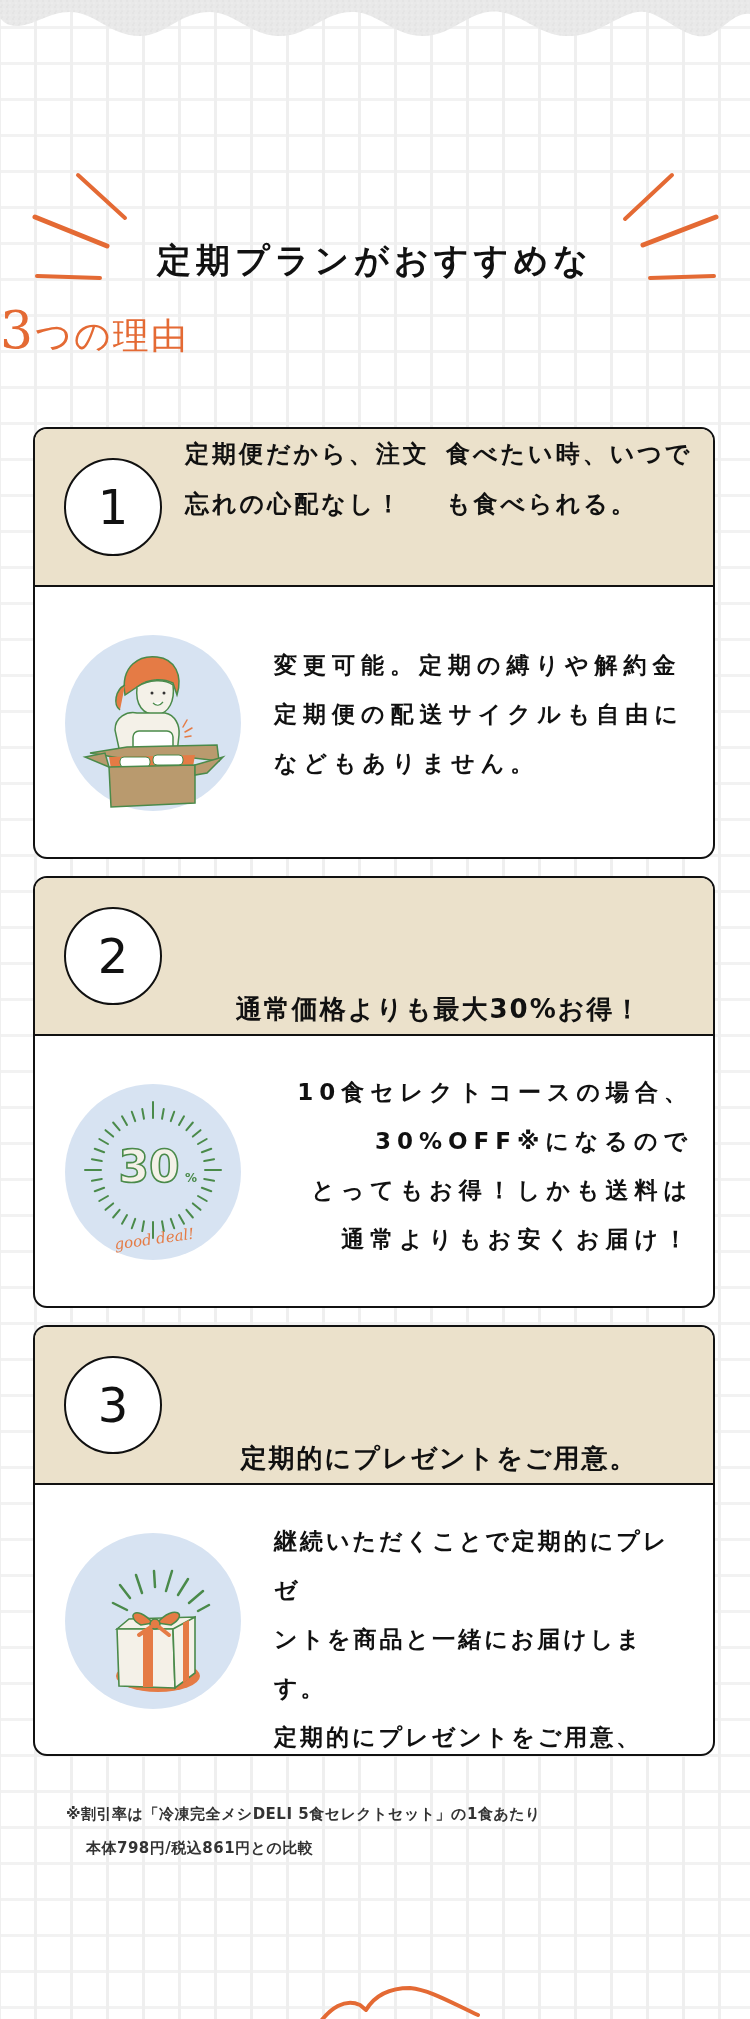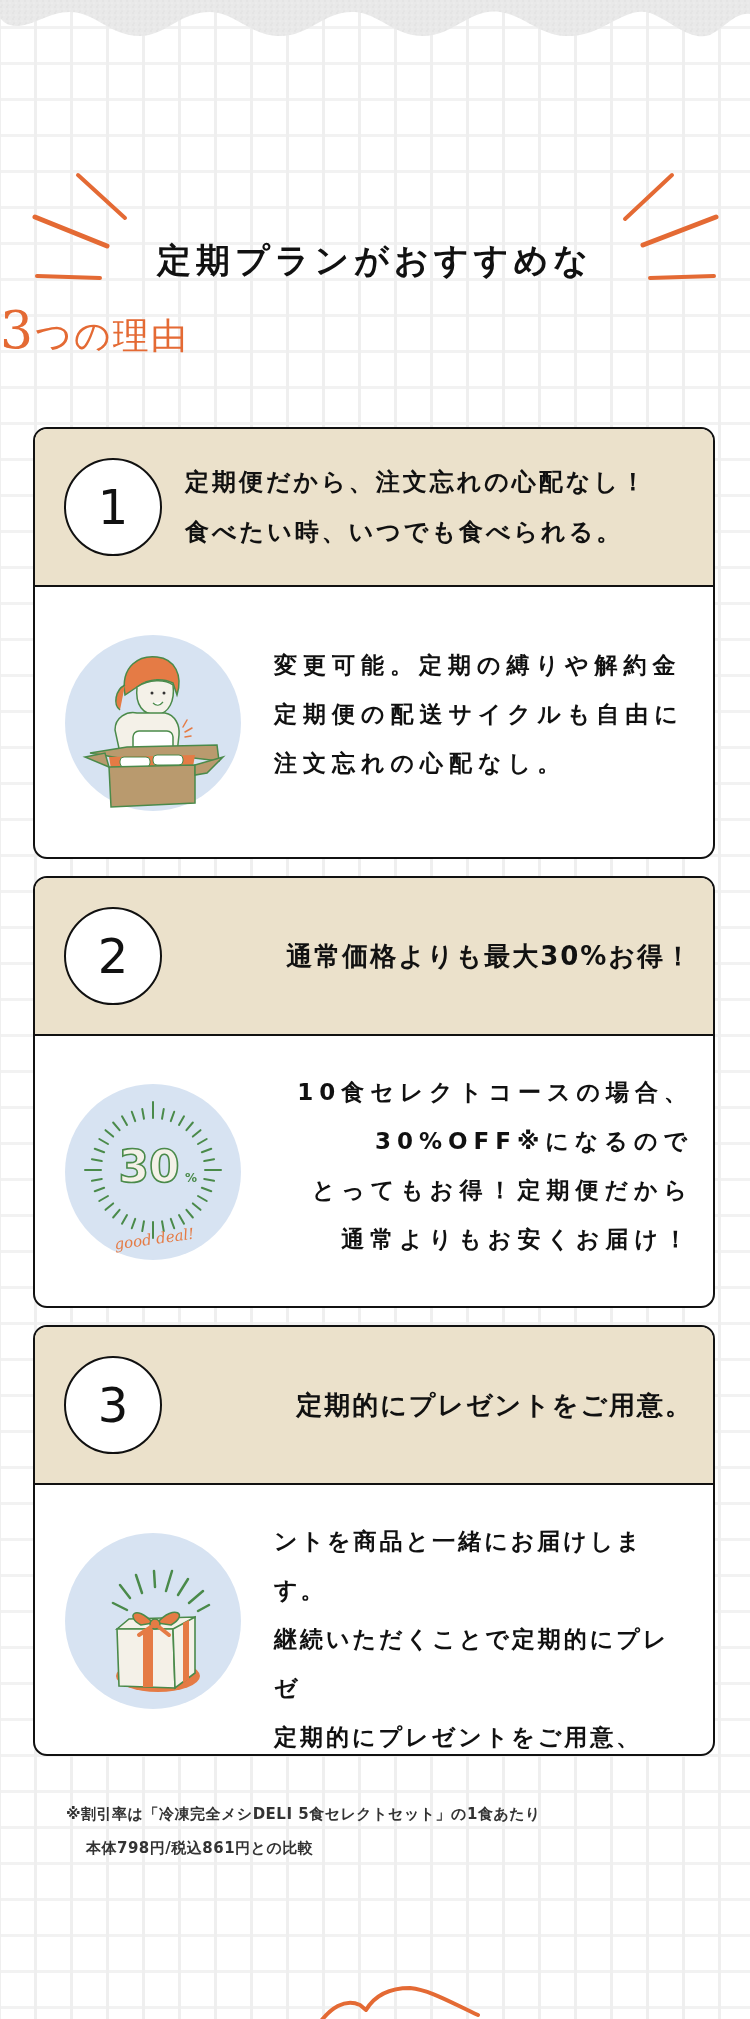--- a/index.html
+++ b/index.html
@@ -37,21 +37,21 @@
     position:relative; background:#ebe1cb; border-bottom:2.5px solid #111; height:158px; box-sizing:border-box;
   }
   .num-circle {
     position:absolute; left:29px; top:29px; width:98px; height:98px; border-radius:50%;
     background:#fff; border:2px solid #111; box-sizing:border-box;
     display:flex; align-items:center; justify-content:center;
     font-family:"DejaVu Sans", sans-serif; font-weight:normal; font-size:48px; color:#111;
   }
   .head-text {
     position:absolute; left:150px; right:20px; top:0; bottom:0;
-    display:flex; flex-direction:column; justify-content:center;
+    display:flex; flex-direction:row; justify-content:center;
     font-weight:bold; font-size:24px; letter-spacing:3px; line-height:50px; color:#111;
   }
   .head-text.single { font-size:26px; letter-spacing:2px;align-items:flex-end; }
   .card-body { position:relative; }
   .illus {
     position:absolute; left:30px; width:176px; height:176px;
   }
   .body-text {
     position:absolute; left:239px; right:20px;
     font-weight:bold; font-size:23px; letter-spacing:6px; line-height:49px; color:#111;
@@ -127,21 +127,21 @@
       <polygon points="44,122 130,120 128,132 46,134" fill="#e57b45"></polygon>
       <rect x="55" y="122" width="30" height="10" rx="4" fill="#fff" stroke="#4a8a4a"></rect>
       <rect x="88" y="120" width="30" height="10" rx="4" fill="#fff" stroke="#4a8a4a"></rect>
       <polygon points="44,132 130,130 130,168 46,172" fill="#b99a6e" stroke="#4a8a4a" stroke-width="1.5"></polygon>
       <polygon points="130,130 158,122 142,138 130,140" fill="#b99a6e" stroke="#4a8a4a" stroke-width="1.5"></polygon>
       <polygon points="44,132 20,122 40,118" fill="#b99a6e" stroke="#4a8a4a" stroke-width="1.5"></polygon>
     </svg>
     <div class="body-text" style="top:54px;">
       <div>変更可能。定期の縛りや解約金</div>
       <div>定期便の配送サイクルも自由に</div>
-      <div>注文忘れの心配なし。</div>
+      <div>などもありません。</div>
     </div>
   </div>
 </div>
 
 <div class="card" style="top:876px;height:432px;">
   <div class="card-head">
     <div class="num-circle">2</div>
     <div class="head-text single">
       <span>通常価格よりも最大30%お得！</span>
     </div>
@@ -187,21 +187,21 @@
           <line x1="136.86401628086722" y1="68.2149525470652" x2="146.2609424887263" y2="64.7947511138085"></line>
           <line x1="139.21000315663483" y1="76.97029476131962" x2="149.0580806867569" y2="75.23381298465031"></line>
         </g>
       <text x="84" y="98" text-anchor="middle" font-family="DejaVu Sans, sans-serif" font-weight="bold" font-size="44" fill="#f4f1e8" stroke="#4a8a4a" stroke-width="1.6">30</text>
       <text x="126" y="98" text-anchor="middle" font-family="DejaVu Sans, sans-serif" font-weight="bold" font-size="12" fill="#4a8a4a">%</text>
       <text x="90" y="160" text-anchor="middle" font-family="DejaVu Serif, serif" font-style="italic" font-size="15" fill="#e57b45" transform="rotate(-8 90 160)">good deal!</text>
     </svg>
     <div class="body-text" style="top:32px;text-align:right;">
       <div>10食セレクトコースの場合、</div>
       <div>30%OFF※になるので</div>
-      <div>とってもお得！定期便だから</div>
+      <div>とってもお得！しかも送料は</div>
       <div>通常よりもお安くお届け！</div>
     </div>
   </div>
 </div>
 
 <div class="card" style="top:1325px;height:431px;">
   <div class="card-head">
     <div class="num-circle">3</div>
     <div class="head-text single">
       <span>定期的にプレゼントをご用意。</span>
@@ -225,22 +225,22 @@
       <polygon points="52,96 108,96 110,155 54,153" fill="#f4f1e8" stroke="#4a8a4a" stroke-width="1.6"></polygon>
       <polygon points="108,96 130,84 130,140 110,155" fill="#f4f1e8" stroke="#4a8a4a" stroke-width="1.6"></polygon>
       <rect x="78" y="96" width="10" height="58" fill="#e57b45"></rect>
       <polygon points="118,90 124,87 124,146 118,150" fill="#e57b45"></polygon>
       <path d="M88 90 C70 70 60 84 76 92 Z" fill="#e57b45" stroke="#4a8a4a" stroke-width="1.5"></path>
       <path d="M92 90 C110 70 124 82 106 92 Z" fill="#e57b45" stroke="#4a8a4a" stroke-width="1.5"></path>
       <circle cx="90" cy="91" r="5" fill="#e57b45" stroke="#4a8a4a" stroke-width="1.5"></circle>
       <path d="M86 94 L74 102 M94 94 L104 102" stroke="#e57b45" stroke-width="4" stroke-linecap="round"></path>
     </svg>
     <div class="body-text" style="top:32px;letter-spacing:3px;">
+      <div>継続いただくことで定期的にプレゼ</div>
       <div>ントを商品と一緒にお届けします。</div>
-      <div>継続いただくことで定期的にプレゼ</div>
       <div>定期的にプレゼントをご用意、</div>
 
     </div>
   </div>
 </div>
 
 <div class="footnote">
   <span>※割引率は「冷凍完全メシDELI 5食セレクトセット」の1食あたり</span>
   <span class="l2">本体798円/税込861円との比較</span>
 </div>

